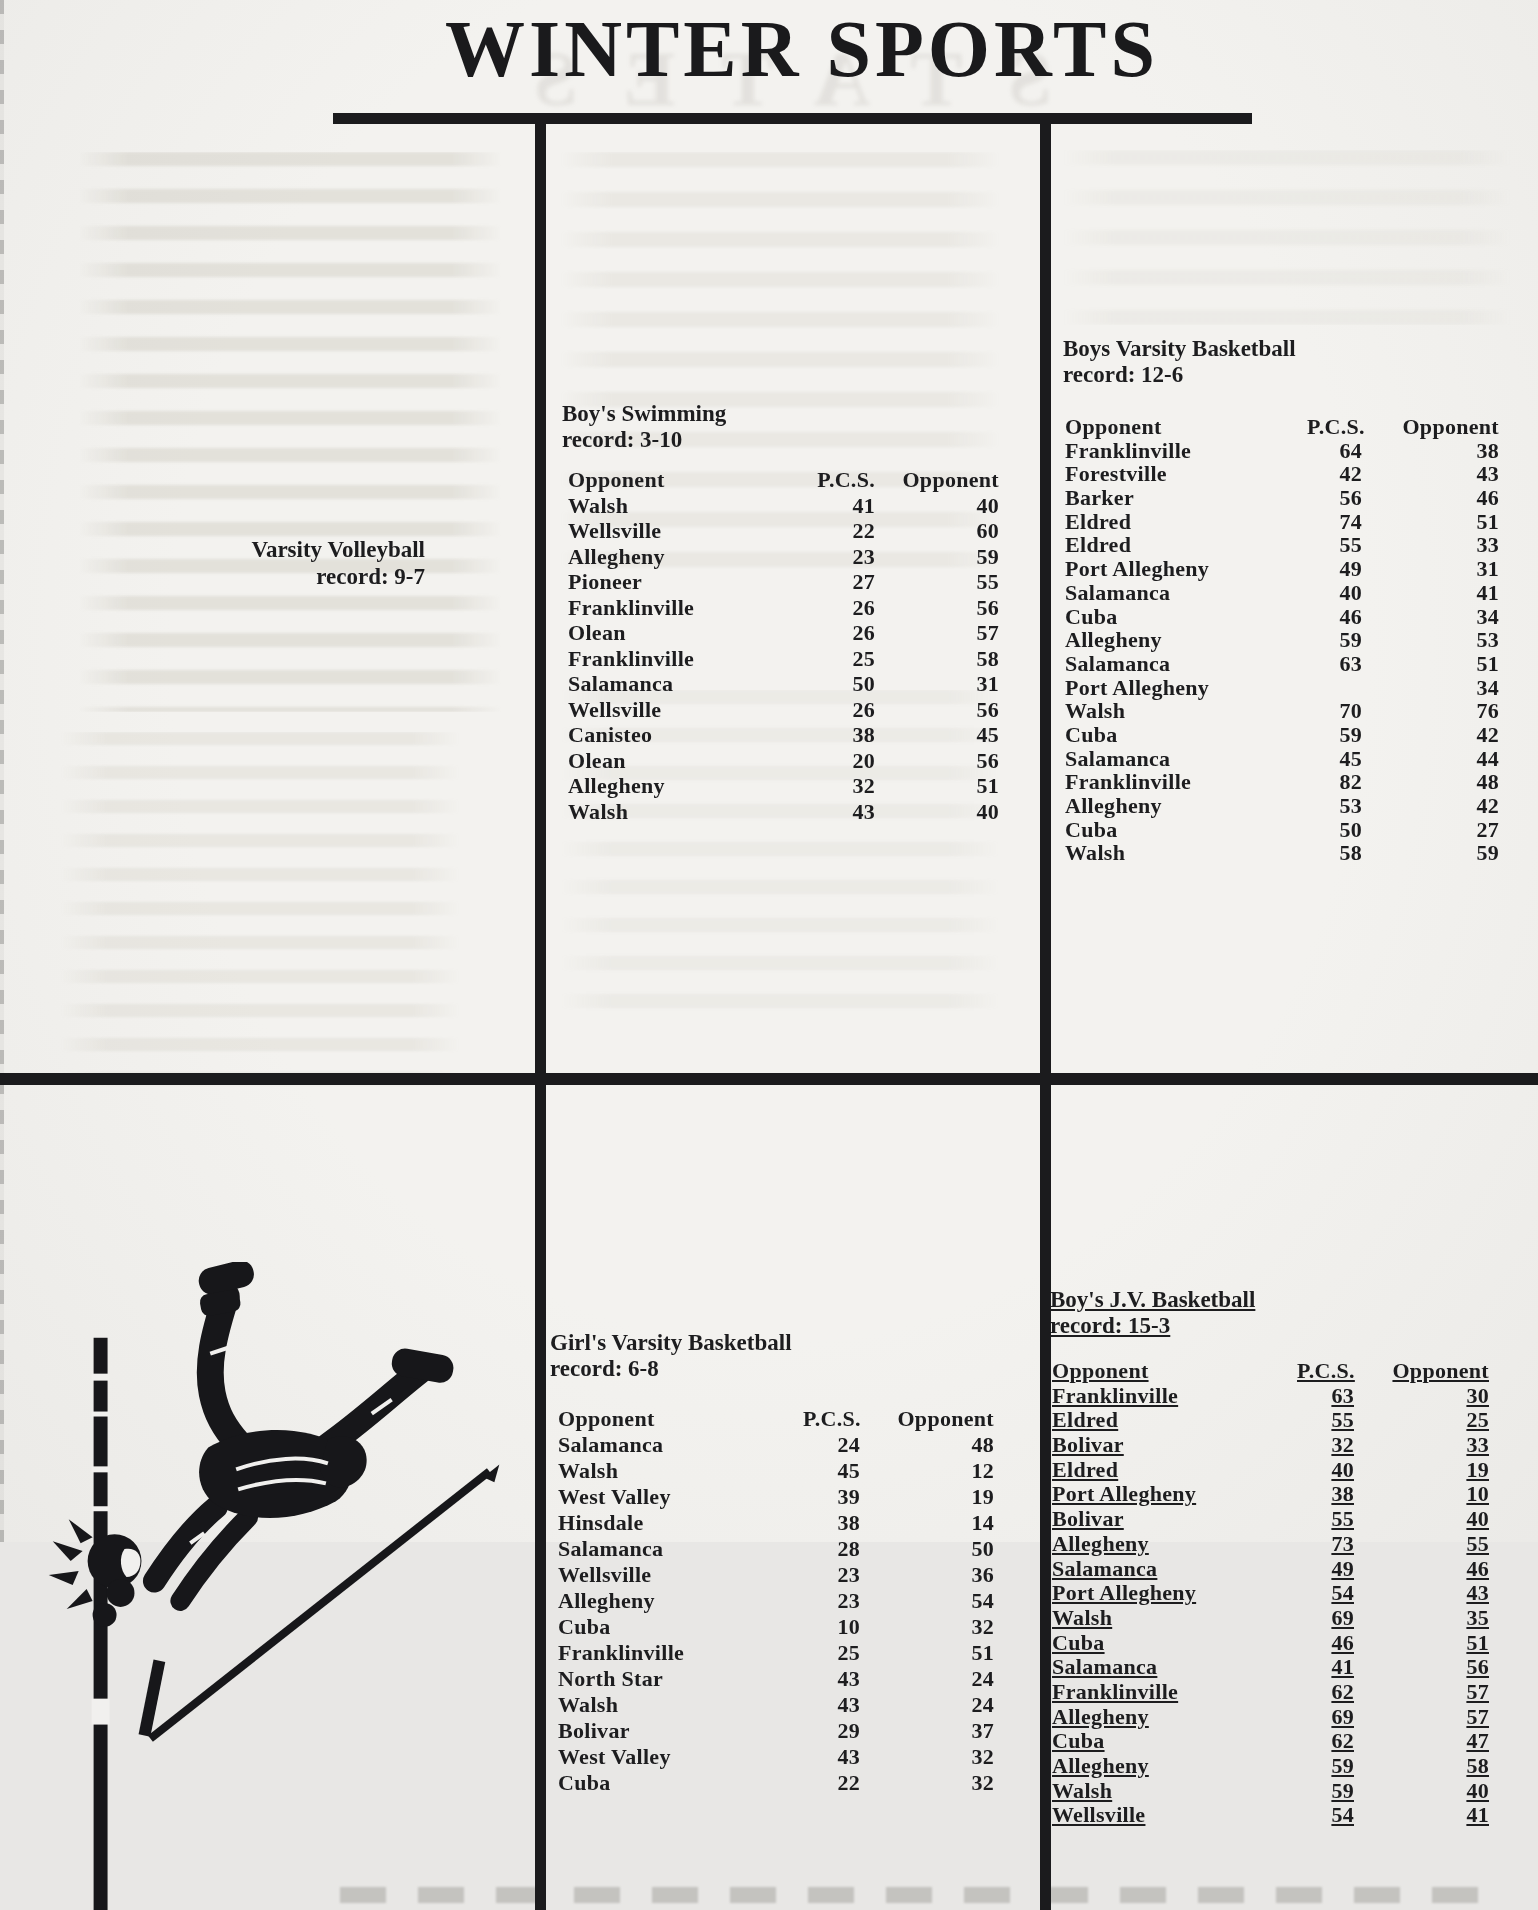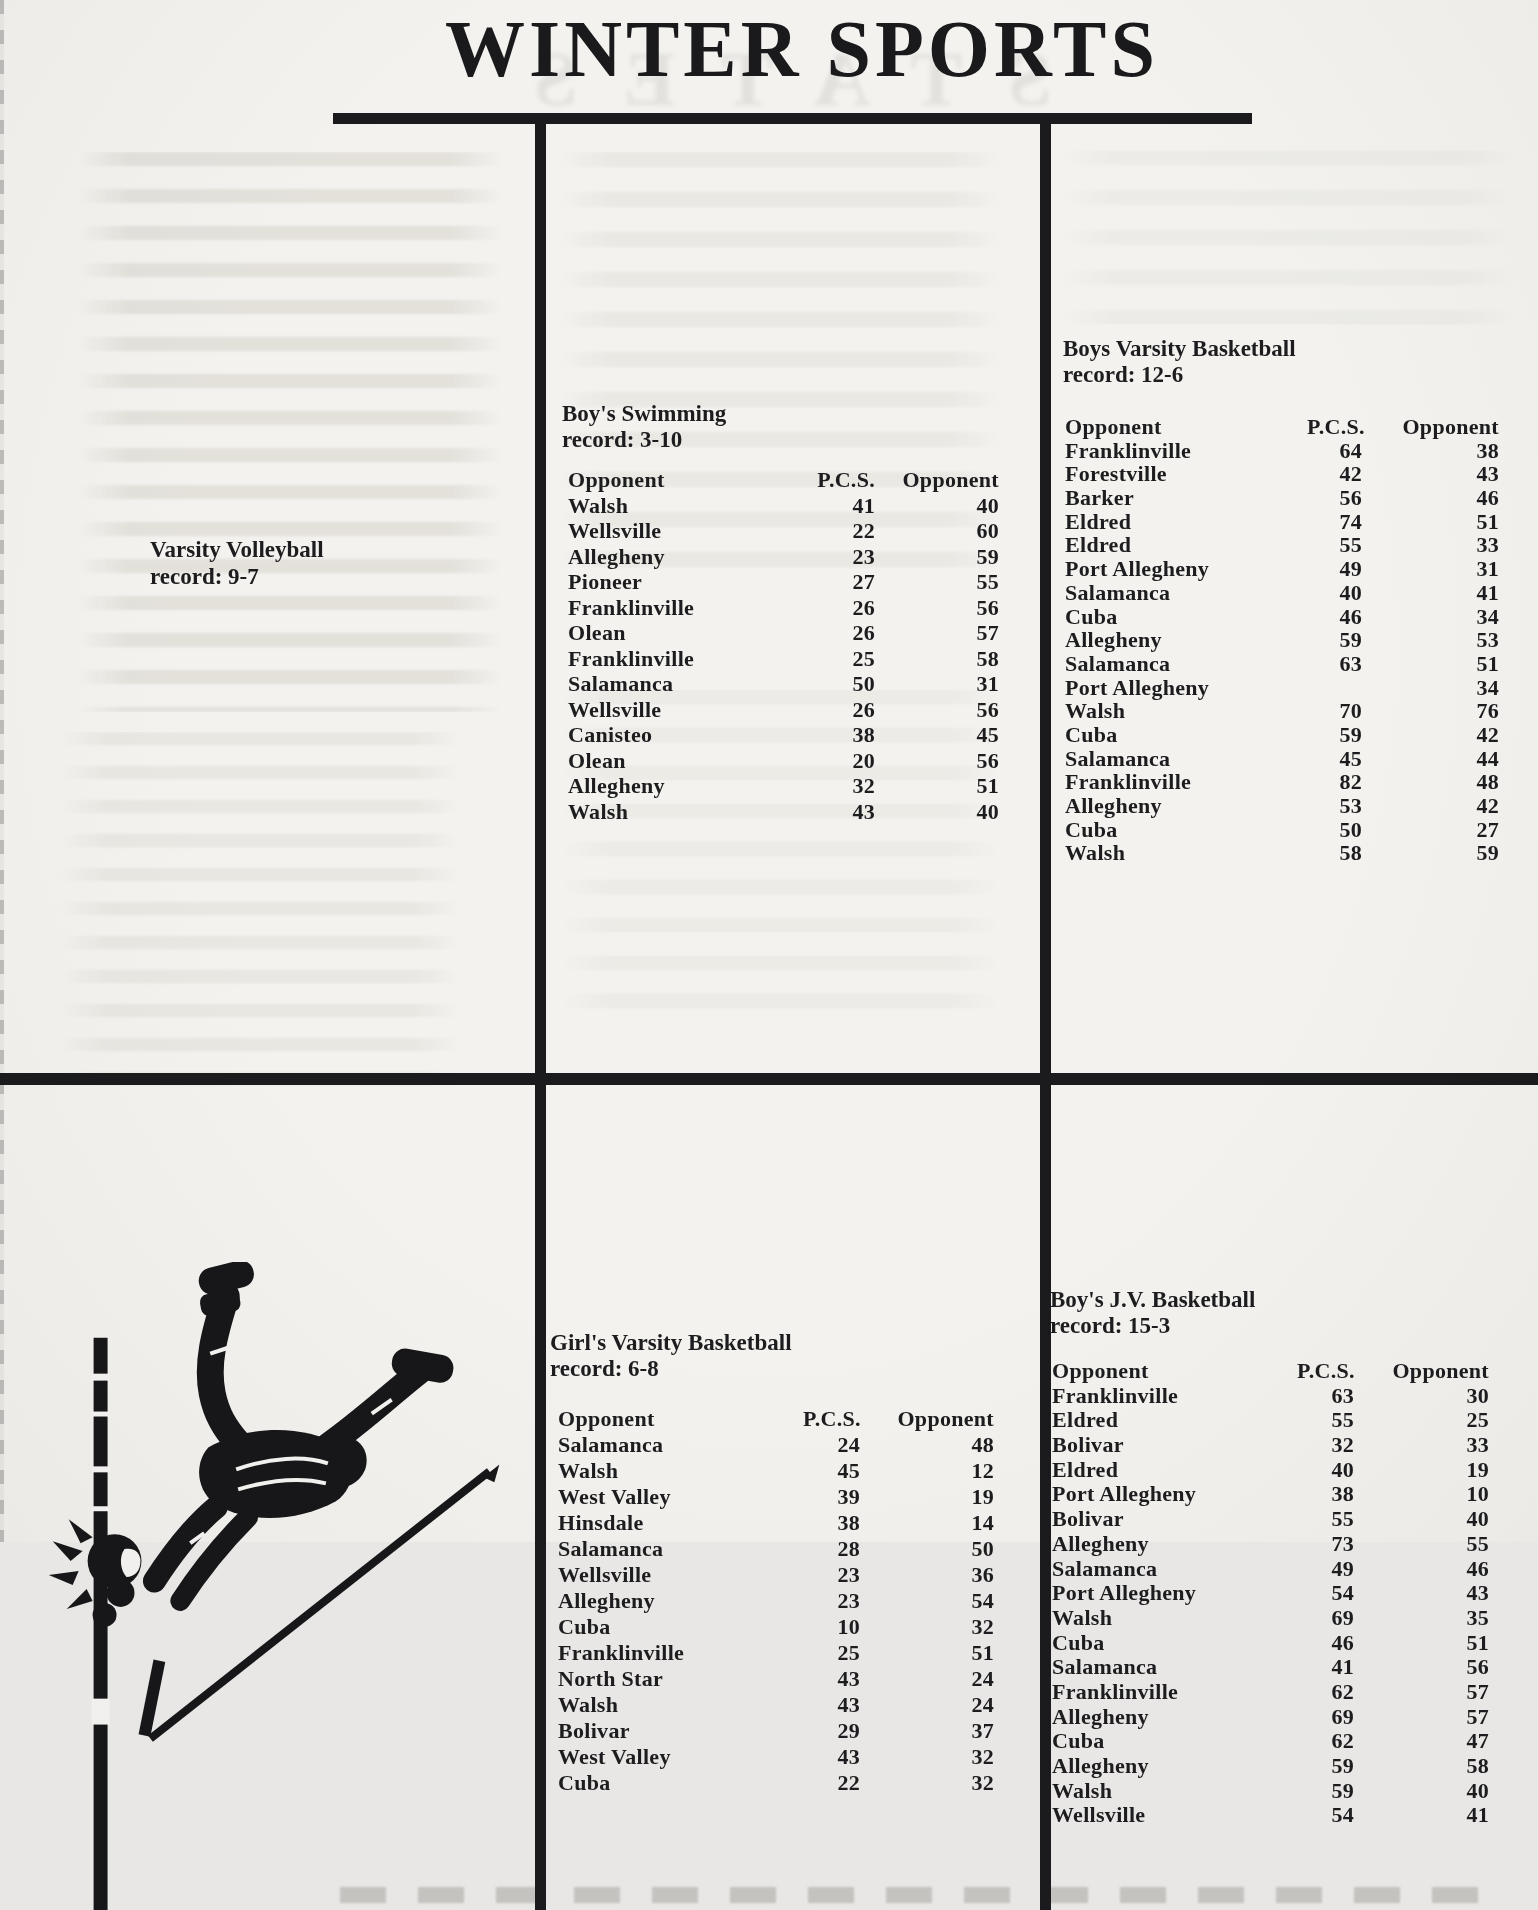--- a/index.html
+++ b/index.html
@@ -22,40 +22,40 @@
   #vline-1{left:535px;top:113px;width:11px;height:1797px;}
   #vline-2{left:1040px;top:113px;width:11px;height:1797px;}
   #h-divider{left:0;top:1073px;width:1538px;height:12px;}
   
   #page-title{
     position:absolute;left:302px;top:4px;width:1000px;
     text-align:center;font-size:80px;font-weight:700;letter-spacing:4px;
     color:#1a1a1c; white-space:nowrap;
   }
   
-  #volleyball{position:absolute;left:150px;top:536px;width:275px;text-align:left;
+  #volleyball{position:absolute;left:150px;top:536px;width:275px;text-align:right;
     font-size:23px;font-weight:700;line-height:27px;}
   #volleyball .group+.group{margin-top:22px;}
   
   .score-table{position:absolute;font-size:22px;font-weight:700;}
   .score-table .t-title,.score-table .t-record{
     text-align:left;font-size:23px;line-height:26px;white-space:nowrap;}
   .grid{display:grid;column-gap:2px;}
   .grid span{white-space:nowrap;overflow:visible;letter-spacing:0.3px;}
   .grid .num{text-align:right;}
   #sec-swim{left:562px;top:401px;width:470px;}
   #sec-swim .grid{margin:14px 0 0 6px;width:427px;
     grid-template-columns:237px 68px 122px;grid-auto-rows:25.5px;}
   #sec-bvb{left:1063px;top:336px;width:434px;}
   #sec-bvb .grid{margin:26px 0 0 2px;width:430px;
     grid-template-columns:240px 55px 135px;grid-auto-rows:23.7px;}
   #sec-gvb{left:550px;top:1330px;width:446px;font-family:Liberation Serif, serif;}
   #sec-gvb .grid{margin:24px 0 0 8px;width:432px;
     grid-template-columns:243px 57px 132px;grid-auto-rows:26px;}
-  #sec-jvb{left:1050px;top:1287px;width:450px;}
+  #sec-jvb{left:1050px;top:1287px;width:450px;text-decoration:underline;}
   #sec-jvb .grid{margin:19px 0 0 2px;width:433px;
     grid-template-columns:243px 57px 133px;grid-auto-rows:24.7px;}
   
   .ghost{position:absolute;pointer-events:none;filter:blur(1.5px);}
   .ghost-lines{
     -webkit-mask-image:linear-gradient(to right, transparent 0, #000 12%, #000 88%, transparent 100%);
     mask-image:linear-gradient(to right, transparent 0, #000 12%, #000 88%, transparent 100%);
   }
   #ghost-big-top{left:50px;top:34px;width:1440px;height:92px;
     font-size:78px;font-weight:700;letter-spacing:46px;text-align:center;

